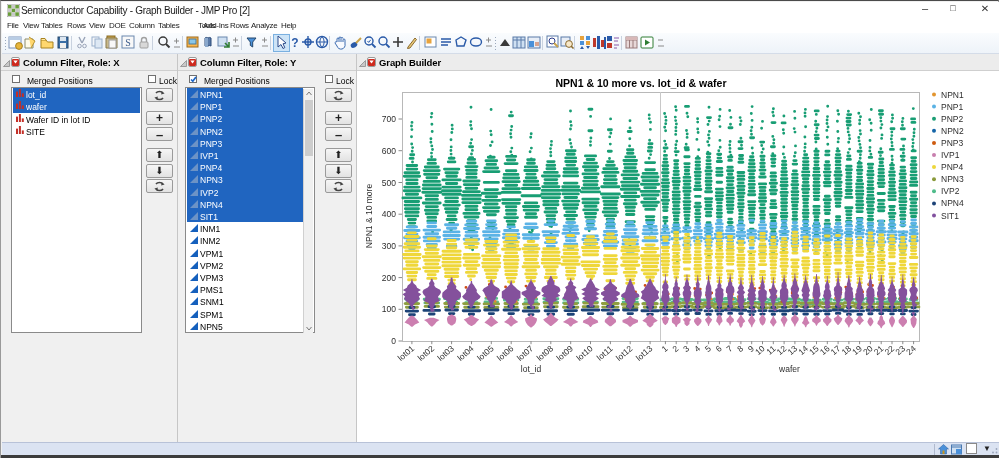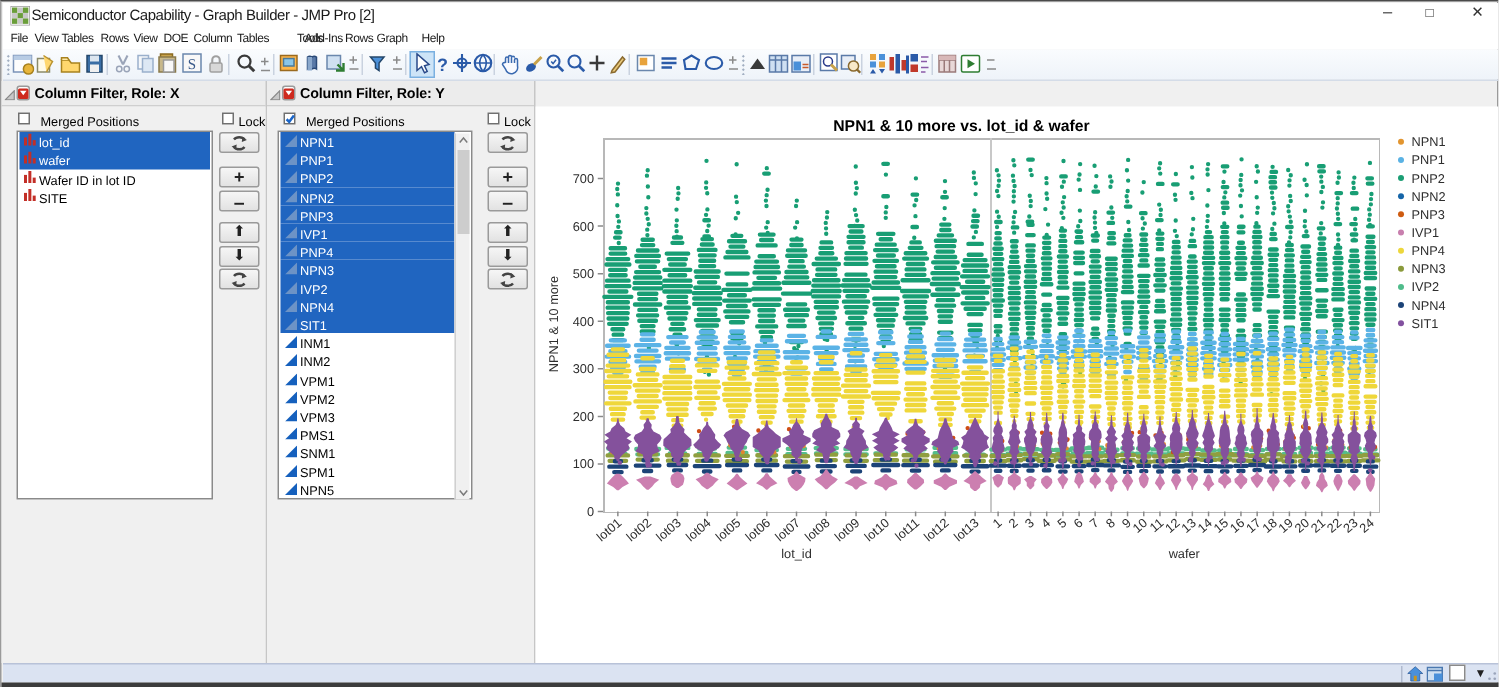--- a/index.html
+++ b/index.html
@@ -58,21 +58,21 @@
       <span style="left:21px">View</span>
       <span style="left:39px">Tables</span>
       <span style="left:65px">Rows</span>
       <span style="left:87px">View</span>
       <span style="left:107px">DOE</span>
       <span style="left:127px">Column</span>
       <span style="left:156px">Tables</span>
       <span style="left:196px">Tools</span>
       <span style="left:201px">Add-Ins</span>
       <span style="left:228px">Rows</span>
-      <span style="left:249px">Graph</span>
+      <span style="left:249px">Analyze</span>
       <span style="left:279px">Help</span>
     </div>
   <div class="tb">
       <div class="thandle" style="left:2px"></div>
       <svg class="ti" style="left:6px" width="15" height="16" viewBox="0 0 15 16">
         <rect x="1" y="2" width="12" height="11" fill="#fdfdfd" stroke="#7a92b8"></rect>
         <rect x="1" y="2" width="12" height="3" fill="#b8cce4"></rect>
         <circle cx="11" cy="11" r="3.4" fill="#e8b63c" stroke="#a8821f"></circle>
       </svg>
       <svg class="ti" style="left:22px" width="15" height="16" viewBox="0 0 15 16">
@@ -275,20 +275,33 @@
       </svg>
       <span class="rbtn">
         <span class="rsq">
           <svg width="5" height="4" viewBox="0 0 5 4">
             <path d="M0.3 0.5 L4.7 0.5 L2.5 3.5 Z" fill="#fff"></path>
           </svg>
         </span>
       </span>
       <b>Column Filter, Role: X</b>
     </div> 
+    <div class="phdr" style="left:356px;width:642px">
+      <svg width="7" height="7" style="position:absolute;left:2px;top:6px" viewBox="0 0 7 7">
+        <path d="M0.5 6.5 L6.5 6.5 L6.5 0.5 Z" fill="#c8c8c8" stroke="#8a8a8a" stroke-width="0.8"></path>
+      </svg>
+      <span class="rbtn">
+        <span class="rsq">
+          <svg width="5" height="4" viewBox="0 0 5 4">
+            <path d="M0.3 0.5 L4.7 0.5 L2.5 3.5 Z" fill="#fff"></path>
+          </svg>
+        </span>
+      </span>
+      <b>Graph Builder</b>
+    </div>
   <div class="vline" style="left:176px"></div>
   <div class="vline" style="left:355px"></div>
 
   <div class="panel" style="left:0;width:176px">
     <div class="cb" style="left:11px;top:4px"></div>
       <span class="cblbl" style="left:26px;top:5px">Merged Positions</span>
     <div class="cb" style="left:147px;top:4px"></div>
       <span class="cblbl" style="left:158px;top:5px">Lock</span>
     <div class="lb" style="left:10px;top:16px;width:131px;height:246px">
         <div class="row sel" style="top:0px;height:12px">

